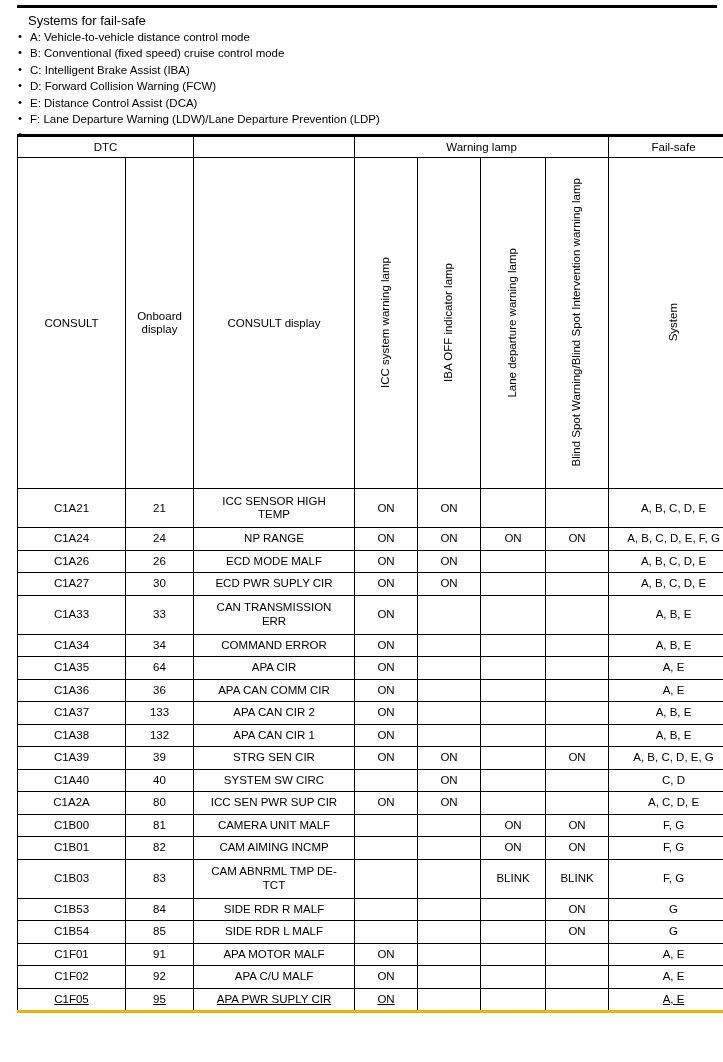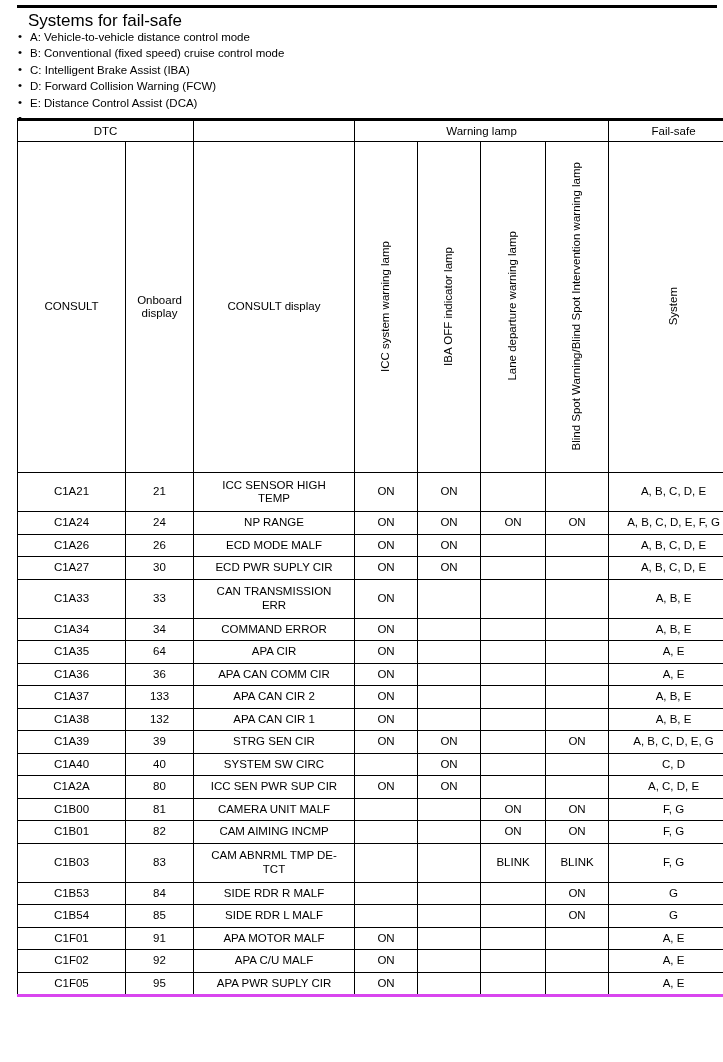--- a/index.html
+++ b/index.html
@@ -19,21 +19,21 @@
   #intro {
     padding: 0 0 0 0;
   }
   .top-rule {
     height: 3px;
     background: #000;
     margin: 5px 0 0 17px;
     width: 700px;
   }
   .intro-title {
-    font-size: 17px;
+    font-size: 13px;
     line-height: 15px;
     margin: 5px 16px 1px 28px;
   }
   ul.intro-list {
     list-style: none;
     margin: 0;
     padding: 0;
   }
   ul.intro-list li {
     font-size: 11.5px;
@@ -98,21 +98,22 @@
     font-size: 11.5px;
   }
   tr.data-row.tall td {
     height: 38px;
   }
   td.cell-sys {
     text-align: left;
     padding-left: 7px;
   }
   tr.last-row td {
-    border-bottom: 3px solid #d946ef;
+    border-bottom: 3px solid #eab308;
+    text-decoration: underline;
   }
   .cw1 { width: 108px; }
   .cw2 { width: 68px; }
   .cw3 { width: 161px; }
   .cw4 { width: 63px; }
   .cw5 { width: 63px; }
   .cw6 { width: 65px; }
   .cw7 { width: 63px; }
   .cw8 { width: 130px; }
 </style>
@@ -121,21 +122,21 @@
 
 <div id="intro">
   <div class="top-rule"></div>
   <div class="intro-title">Systems for fail-safe</div>
   <ul class="intro-list">
       <li><span class="bullet">•</span><span>A: Vehicle-to-vehicle distance control mode</span></li>
       <li><span class="bullet">•</span><span>B: Conventional (fixed speed) cruise control mode</span></li>
       <li><span class="bullet">•</span><span>C: Intelligent Brake Assist (IBA)</span></li>
       <li><span class="bullet">•</span><span>D: Forward Collision Warning (FCW)</span></li>
       <li><span class="bullet">•</span><span>E: Distance Control Assist (DCA)</span></li>
-      <li><span class="bullet">•</span></li>
+      <li><span class="bullet">•</span><span>F: Lane Departure Warning (LDW)/Lane Departure Prevention (LDP)</span></li>
       <li><span class="bullet">•</span></li>
     </ul>
 </div>
 
 <div id="dtc-table-wrap">
   <table class="dtc">
     <colgroup>
       <col class="cw1">
         <col class="cw2">
         <col class="cw3">

